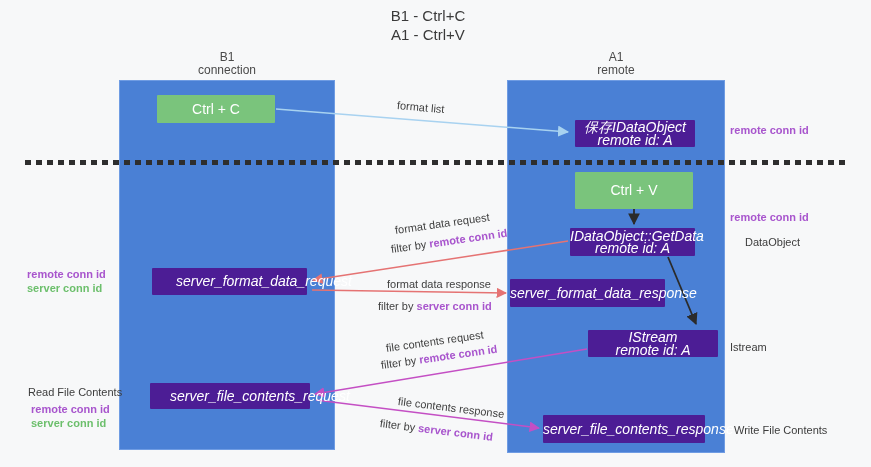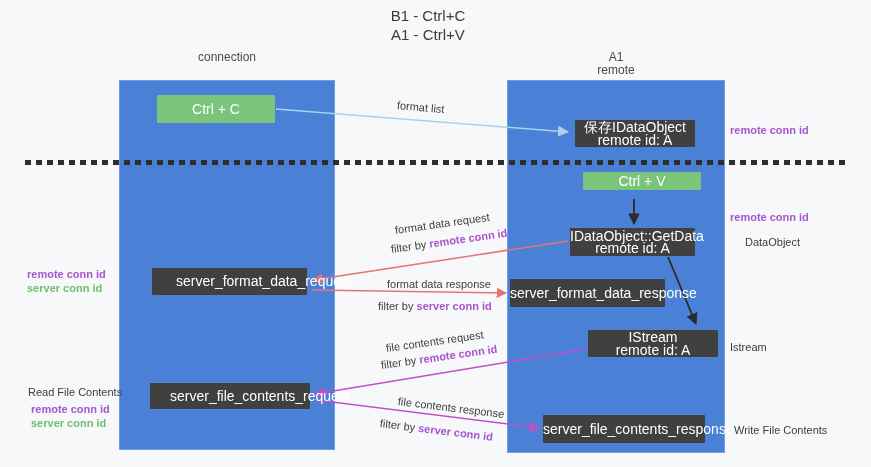--- a/index.html
+++ b/index.html
@@ -14,25 +14,25 @@
   .lane{position:absolute;background:#4a80d5;border:1px solid #6f9ce3;box-sizing:border-box;}
   .lane-left{left:119px;top:80px;width:216px;height:370px;}
   .lane-right{left:507px;top:80px;width:218px;height:373px;}
 
   .dashed{position:absolute;left:25px;top:160px;width:822px;height:5px;
     background:repeating-linear-gradient(to right,#2e2e2e 0 6px,transparent 6px 11px);}
 
   .box{position:absolute;color:#fff;text-align:center;font-size:14px;border-radius:1px;
     display:flex;flex-direction:column;justify-content:center;line-height:12.5px;box-sizing:border-box;}
   .green{background:#7ac47c;}
-  .orange{background:#404040;}
+  .orange{background:#4c1d95;font-style:italic;}
 
   .b-ctrlc{left:157px;top:95px;width:118px;height:28px;}
   .b-save{left:575px;top:120px;width:120px;height:27px;}
-  .b-ctrlv{left:575px;top:172px;width:118px;height:18px;margin-left:8px;}
+  .b-ctrlv{left:575px;top:172px;width:118px;height:37px;}
   .b-getdata{left:570px;top:228px;width:125px;height:28px;}
   .b-sfdreq{left:152px;top:268px;width:155px;height:27px;padding-left:24px;}
   .b-sfdres{left:510px;top:279px;width:155px;height:28px;}
   .b-istream{left:588px;top:330px;width:130px;height:27px;}
   .b-sfcreq{left:150px;top:383px;width:160px;height:26px;padding-left:20px;}
   .b-sfcres{left:543px;top:415px;width:162px;height:28px;}
 
   .lbl{position:absolute;font-size:11px;color:#3c3c3c;white-space:nowrap;}
   .purple{color:#a855cd;font-weight:bold;}
   .greenlbl{color:#6cbf6c;font-weight:bold;}
@@ -48,20 +48,21 @@
 <body>
 
 <div class="canvas">
 
   <div class="title">
     <div>B1 - Ctrl+C</div>
     <div>A1 - Ctrl+V</div>
   </div>
 
   <div class="lane-header lh-left">
+    <div>B1</div>
     <div>connection</div>
   </div>
   <div class="lane-header lh-right">
     <div>A1</div>
     <div>remote</div>
   </div>
 
   <div class="lane lane-left"></div>
   <div class="lane lane-right"></div>
 

